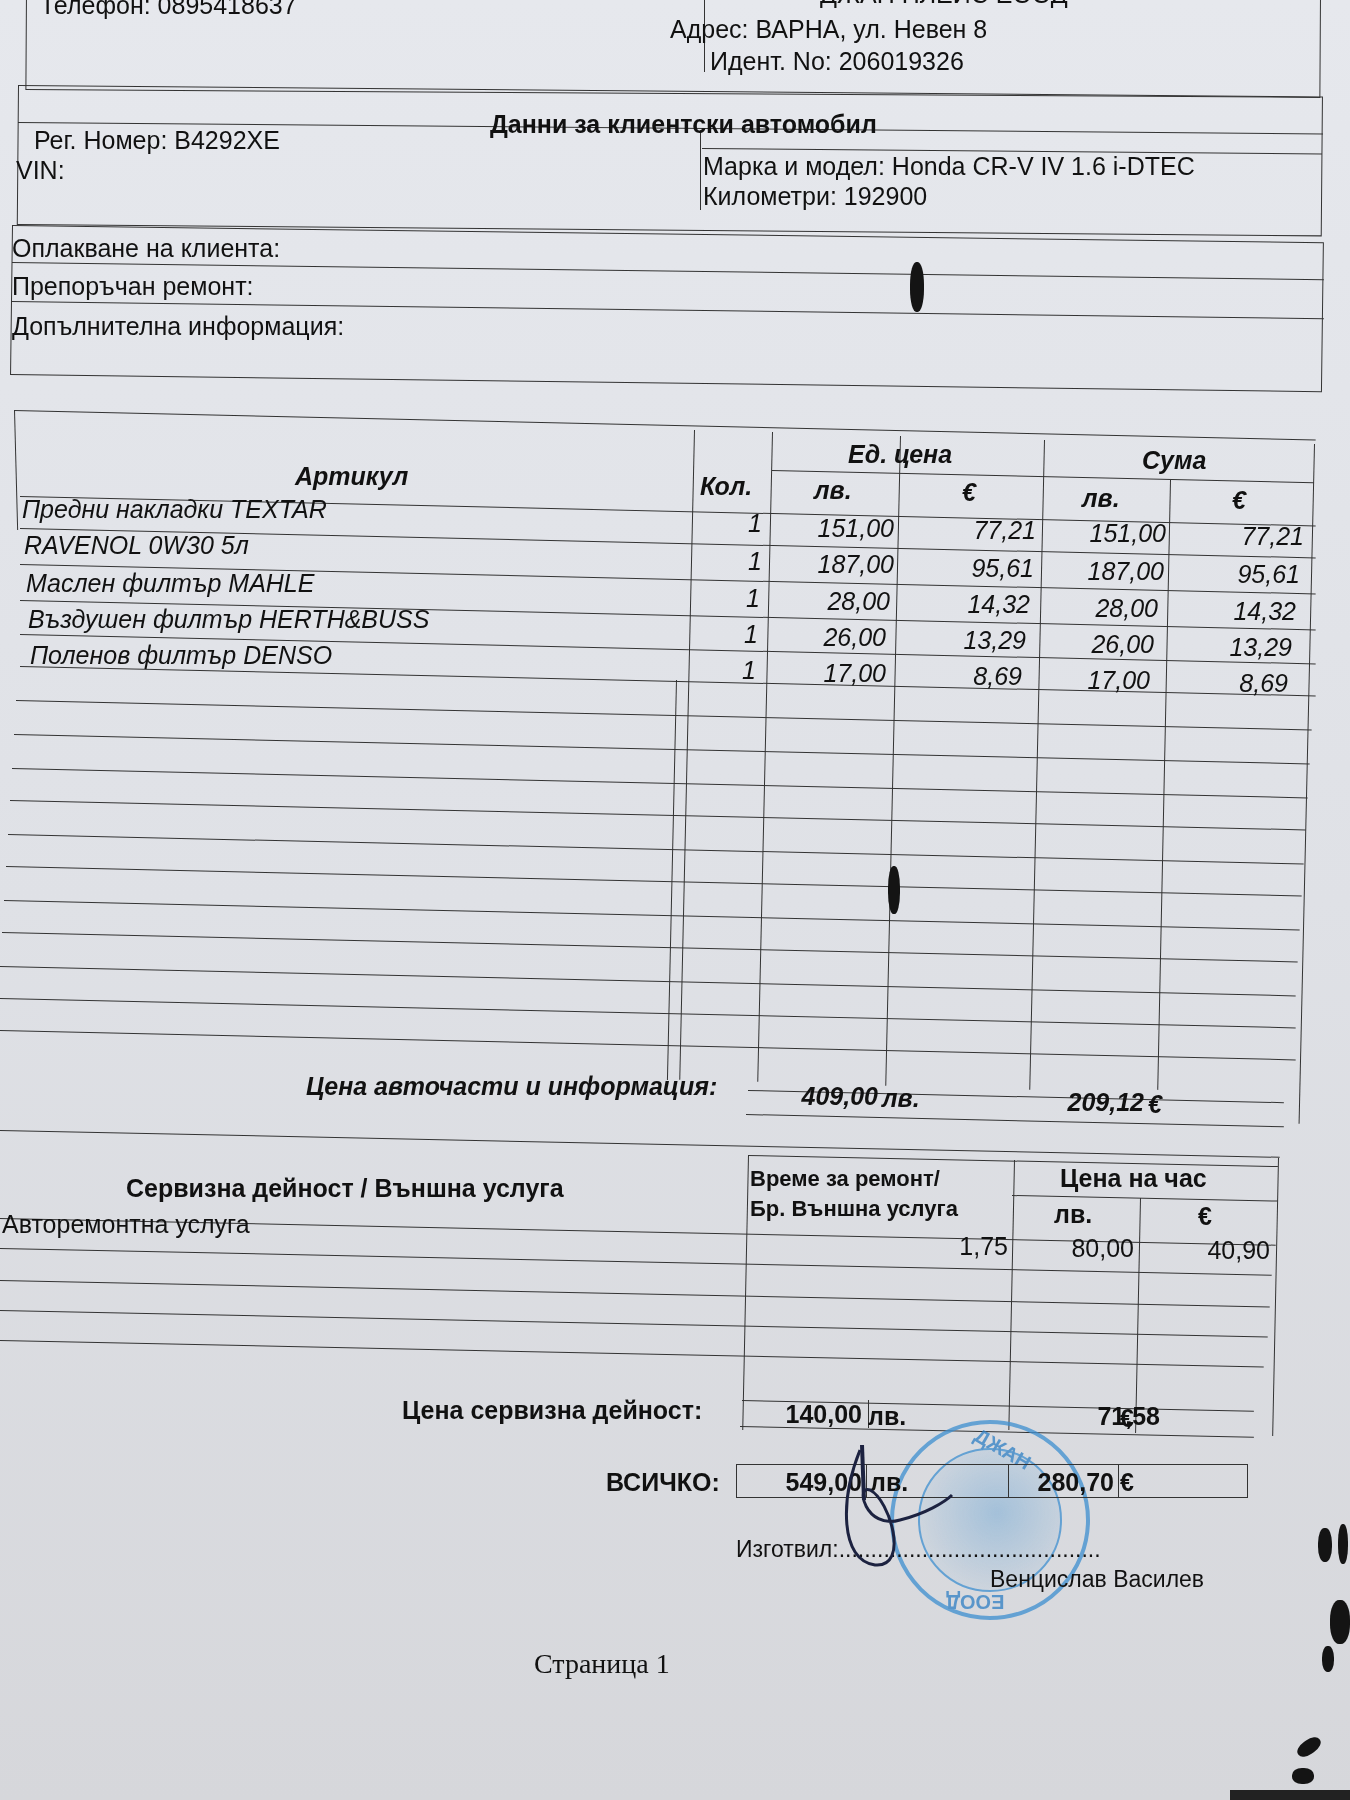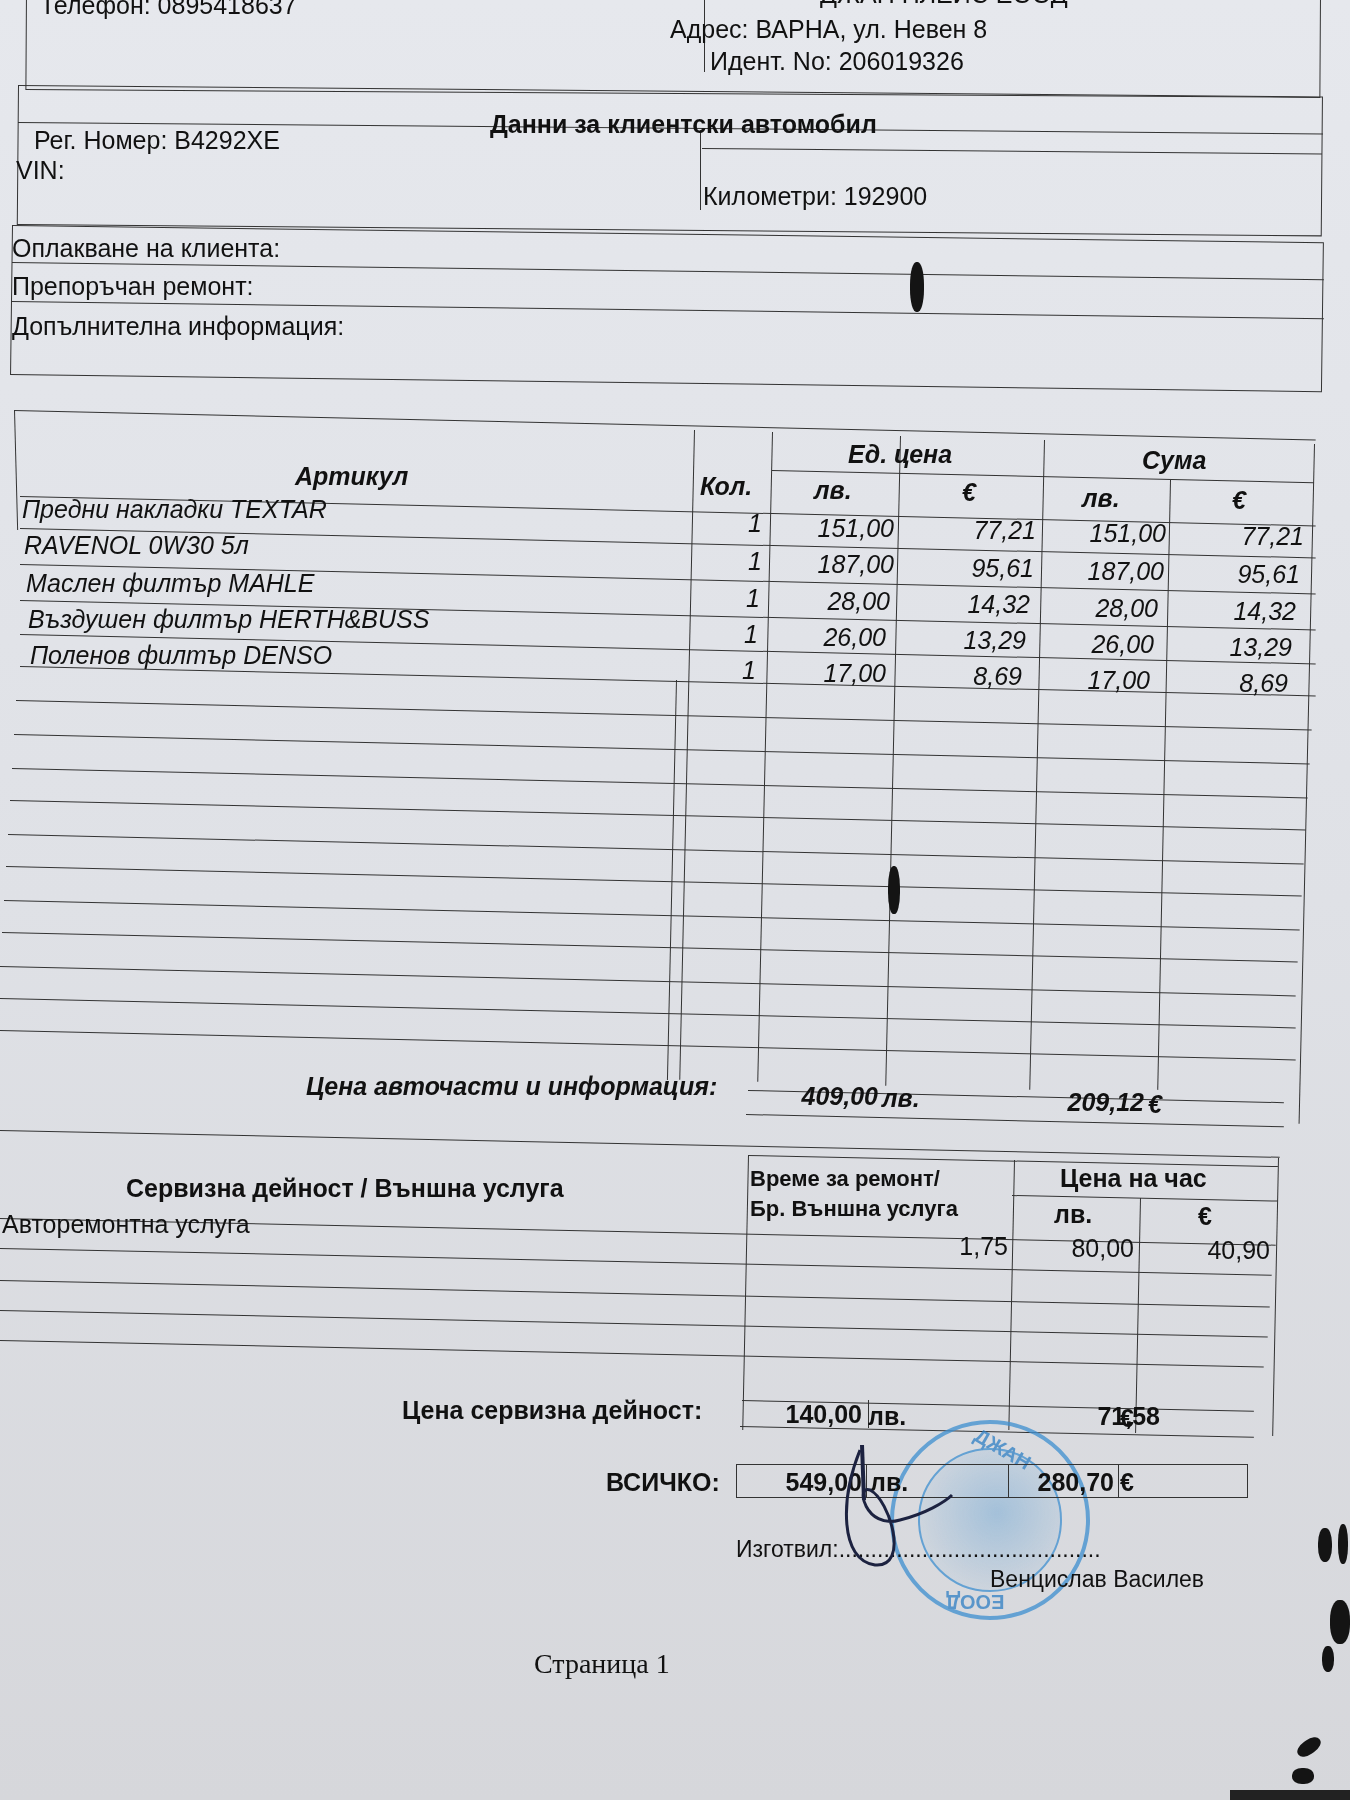--- a/index.html
+++ b/index.html
@@ -41,20 +41,21 @@
 <div class="txt" style="left:710px; top:49px;">Идент. No: 206019326</div>
 
 <div class="abs" style="left:0; top:0; width:1350px; height:230px;">
   <div class="box" style="left:18px; top:85px; width:1305px; height:140px; transform:rotate(0.5deg); transform-origin:left top;"></div>
   <div class="hline" style="left:18px; top:122px; width:1305px; transform:rotate(0.5deg); transform-origin:left top;"></div>
   <div class="hline" style="left:702px; top:148px; width:620px; transform:rotate(0.5deg); transform-origin:left top;"></div>
   <div class="vline" style="left:700px; top:130px; height:80px;"></div>
   <div class="txt b" style="left:448px; top:112px;margin-left:42px;">Данни за клиентски автомобил</div>
   <div class="txt" style="left:34px; top:128px;text-align:right;">Рег. Номер: В4292ХЕ</div>
   <div class="txt" style="left:16px; top:158px;">VIN:</div>
+  <div class="txt" style="left:703px; top:154px;">Марка и модел: Honda CR-V IV 1.6 i-DTEC</div>
   <div class="txt" style="left:703px; top:184px;">Километри: 192900</div>
 </div>
 
 <div class="abs" style="left:0; top:0; width:1350px; height:420px;">
   <div class="box" style="left:12px; top:225px; width:1312px; height:150px; transform:rotate(0.75deg); transform-origin:left top;"></div>
   <div class="hline" style="left:12px; top:262px; width:1312px; transform:rotate(0.75deg); transform-origin:left top;"></div>
   <div class="hline" style="left:12px; top:301px; width:1312px; transform:rotate(0.75deg); transform-origin:left top;"></div>
   <div class="txt" style="left:12px; top:236px;">Оплакване на клиента:</div>
   <div class="txt" style="left:12px; top:274px;">Препоръчан ремонт:</div>
   <div class="txt" style="left:12px; top:314px;">Допълнителна информация:</div>

